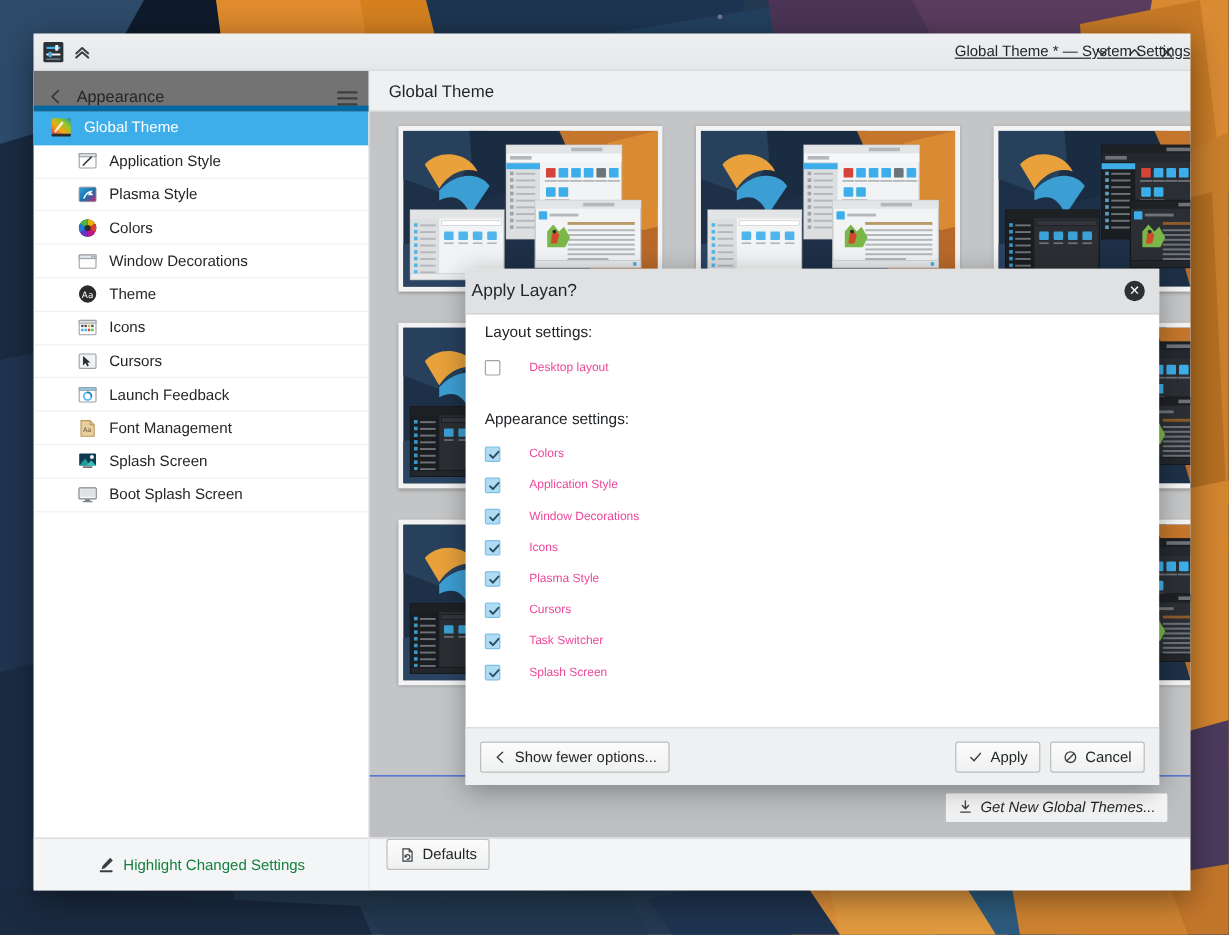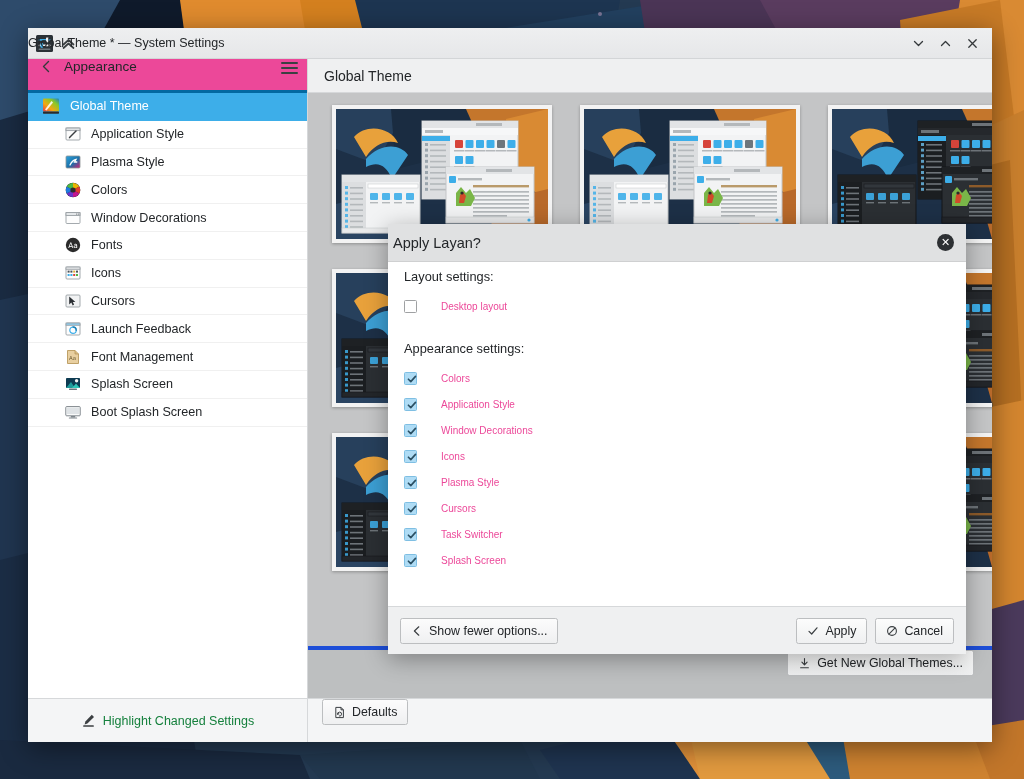--- a/index.html
+++ b/index.html
@@ -29,39 +29,39 @@
   
   #titlebar {
     height: 31px; flex: none;
     background: linear-gradient(#eeeff0, #e6e7e9);
     border-bottom: 1px solid #d3d5d7;
     display: flex; align-items: center; position: relative;
   }
   .tb-left { display: flex; align-items: center; gap: 7px; padding-left: 8px; }
   .tb-icon { width: 17px; height: 17px; display: block; }
   #tb-title {
-    position: absolute; left: 0; right: 0; text-align: left;
-    font-size: 12.5px; color: #232629; pointer-events: none;
+    position: absolute; left: 12px; right: 0; text-align: right;
+    font-size: 12.5px; color: #232629; pointer-events: none; text-decoration: underline;
   }
   .tb-right { margin-left: auto; display: flex; align-items: center; gap: 14px; padding-right: 13px; }
   .tb-btn { width: 13px; height: 13px; display: block; cursor: pointer; }
 
   
   #body { flex: 1; display: flex; min-height: 0; }
 
   
   #sidebar {
     width: 280px; flex: none; background: #fff;
     border-right: 1px solid #d6d8da;
     display: flex; flex-direction: column; min-height: 0;
   }
   #sidebar-header {
-    height: 34px; flex: none; background: #ec4899;
-    border-bottom: 3px solid #0369a1;
-    display: flex; align-items: flex-start; padding: 0 9px 0 11px;
+    height: 34px; flex: none; background: #737373;
+    border-bottom: 5px solid #0369a1;
+    display: flex; align-items: flex-end; padding: 0 9px 0 11px;
   }
   #back-arrow { width: 15px; height: 15px; cursor: pointer; }
   #sidebar-title { font-size: 13.5px; color: #232629; margin-left: 10px; }
   #hamburger { margin-left: auto; width: 17px; height: 15px; cursor: pointer; }
   #hamburger span { display: block; height: 1.6px; background: #3b3f42; margin: 3.4px 0; border-radius: 1px; }
 
   #sidebar-list { flex: 1; overflow: hidden; }
   .side-item {
     display: flex; align-items: center; height: 27.8px;
     padding-left: 14px; cursor: pointer;
@@ -97,23 +97,24 @@
     gap: 26px 28px;
   }
   .theme-card {
     width: 220px; height: 138px; background: #f3f3f3;
     padding: 4px; box-shadow: 0 1px 3px rgba(0,0,0,.28);
   }
   .theme-card svg { display: block; width: 100%; height: 100%; }
 
   #content-footer {
     height: 52px; flex: none; background: #bdbfc0;
-    border-top: 4px solid #1d4ed8;
-    display: flex; justify-content: flex-end;
+    border-top: 1px solid #1d4ed8;
+    display: flex; align-items: center; justify-content: flex-end;
     padding-right: 18px;
+    font-style: italic;
   }
   #bottom-bar {
     height: 44px; flex: none; background: #f4f5f6;
     border-top: 1px solid #d6d8da;
     display: flex; align-items: flex-start; padding-left: 14px;
   }
 
   
   .btn {
     display: inline-flex; align-items: center; gap: 6px;
@@ -317,21 +318,21 @@
             <rect x="14" y="4.6" width="1.3" height="1" fill="#7d8287"></rect>
           </svg>
           <span>Window Decorations</span>
         </div>
 
         <div class="side-item child">
           <svg class="s-icon" viewBox="0 0 18 18">
             <circle cx="9" cy="9" r="7.2" fill="#2b2b2b"></circle>
             <text x="9" y="12.2" font-family="DejaVu Sans, sans-serif" font-size="7.4" fill="#fff" text-anchor="middle">Aa</text>
           </svg>
-          <span>Fonts</span>
+          <span>Theme</span>
         </div>
 
         <div class="side-item child">
           <svg class="s-icon" viewBox="0 0 18 18">
             <rect x="2" y="3" width="14" height="12" rx="1" fill="#fdfdfd" stroke="#9aa0a5" stroke-width=".9"></rect>
             <rect x="2" y="3" width="14" height="2.3" fill="#dfe2e4" stroke="#9aa0a5" stroke-width=".8"></rect>
             <rect x="3.6" y="6.6" width="2" height="2" fill="#4b5257"></rect>
             <rect x="6.4" y="6.6" width="2" height="2" fill="#4b5257"></rect>
             <rect x="9.2" y="6.6" width="2" height="2" fill="#e0b13a"></rect>
             <rect x="12" y="6.6" width="2" height="2" fill="#4b5257"></rect>

